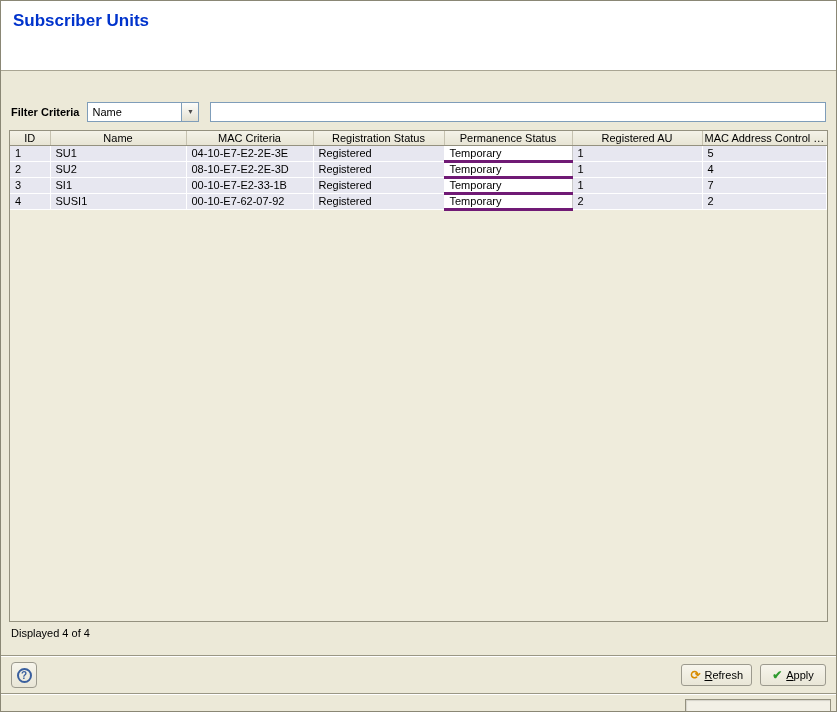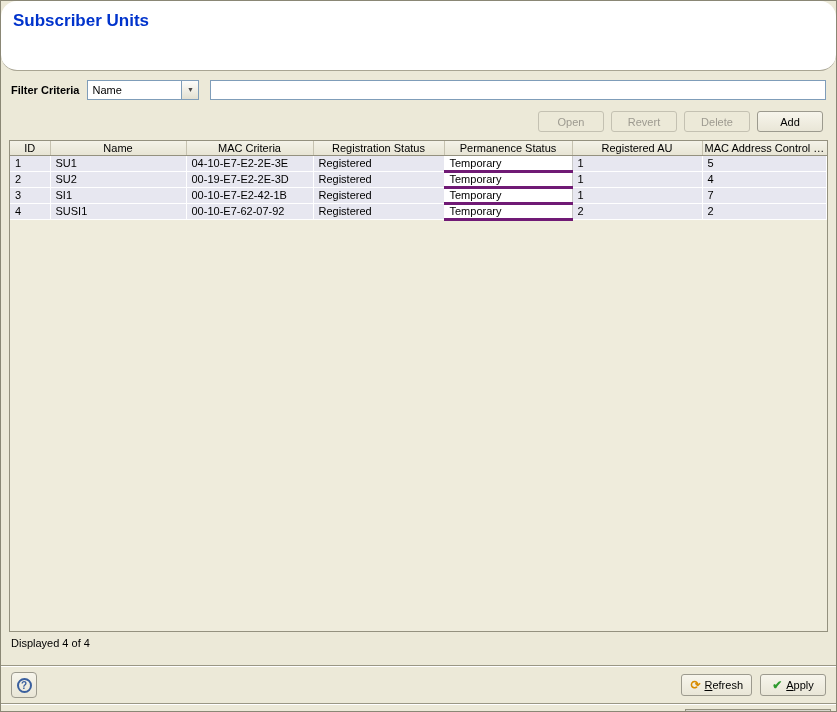--- a/index.html
+++ b/index.html
@@ -13,33 +13,32 @@
     position: relative;
     overflow: hidden;
   }
 
   
   .title-area {
     height: 70px;
     background: #FFFFFF;
     border-bottom: 1px solid #A9A593;
     padding: 10px 12px;
-    border-radius: 16px;
   }
   .page-title {
     font-size: 17px;
     font-weight: bold;
     color: #0033CC;
   }
 
   
   .filter-row {
     display: flex;
     align-items: center;
-    margin: 8px 10px 0 10px;
+    margin: 30px 10px 0 10px;
     height: 21px;
   }
   .filter-label { font-weight: bold; margin-right: 8px; white-space: nowrap; }
 
   .combobox {
     width: 112px; height: 20px;
     background: #FFFFFF;
     border: 1px solid #7F9DB9;
     display: flex;
     align-items: center;
@@ -220,26 +219,20 @@
 
   <div class="filter-row">
     <span class="filter-label">Filter Criteria</span>
     <div class="combobox">
       <span class="combo-text">Name</span>
       <span class="combo-arrow">▼</span>
     </div>
     <input class="filter-input" type="text" value="" style="">
   </div>
 
-  <div class="toolbar">
-    <button class="btn" disabled="">Open</button>
-    <button class="btn" disabled="">Revert</button>
-    <button class="btn" disabled="">Delete</button>
-    <button class="btn">Add</button>
-  </div>
 
   <div class="table-area">
     <table>
       <colgroup>
         <col class="c-id">
           <col class="c-name">
           <col class="c-mac">
         <col class="c-reg">
           <col class="c-perm">
           <col class="c-au">
@@ -262,30 +255,30 @@
             <td>SU1</td>
             <td>04-10-E7-E2-2E-3E</td>
             <td>Registered</td>
             <td class="editable-cell">Temporary</td>
             <td>1</td>
             <td>5</td>
           </tr>
           <tr>
             <td>2</td>
             <td>SU2</td>
-            <td>00-19-E7-E2-2E-3D</td>
+            <td>08-10-E7-E2-2E-3D</td>
             <td>Registered</td>
             <td class="editable-cell">Temporary</td>
             <td>1</td>
             <td>4</td>
           </tr>
           <tr>
             <td>3</td>
             <td>SI1</td>
-            <td>00-10-E7-E2-42-1B</td>
+            <td>00-10-E7-E2-33-1B</td>
             <td>Registered</td>
             <td class="editable-cell">Temporary</td>
             <td>1</td>
             <td>7</td>
           </tr>
           <tr>
             <td>4</td>
             <td>SUSI1</td>
             <td>00-10-E7-62-07-92</td>
             <td>Registered</td>

